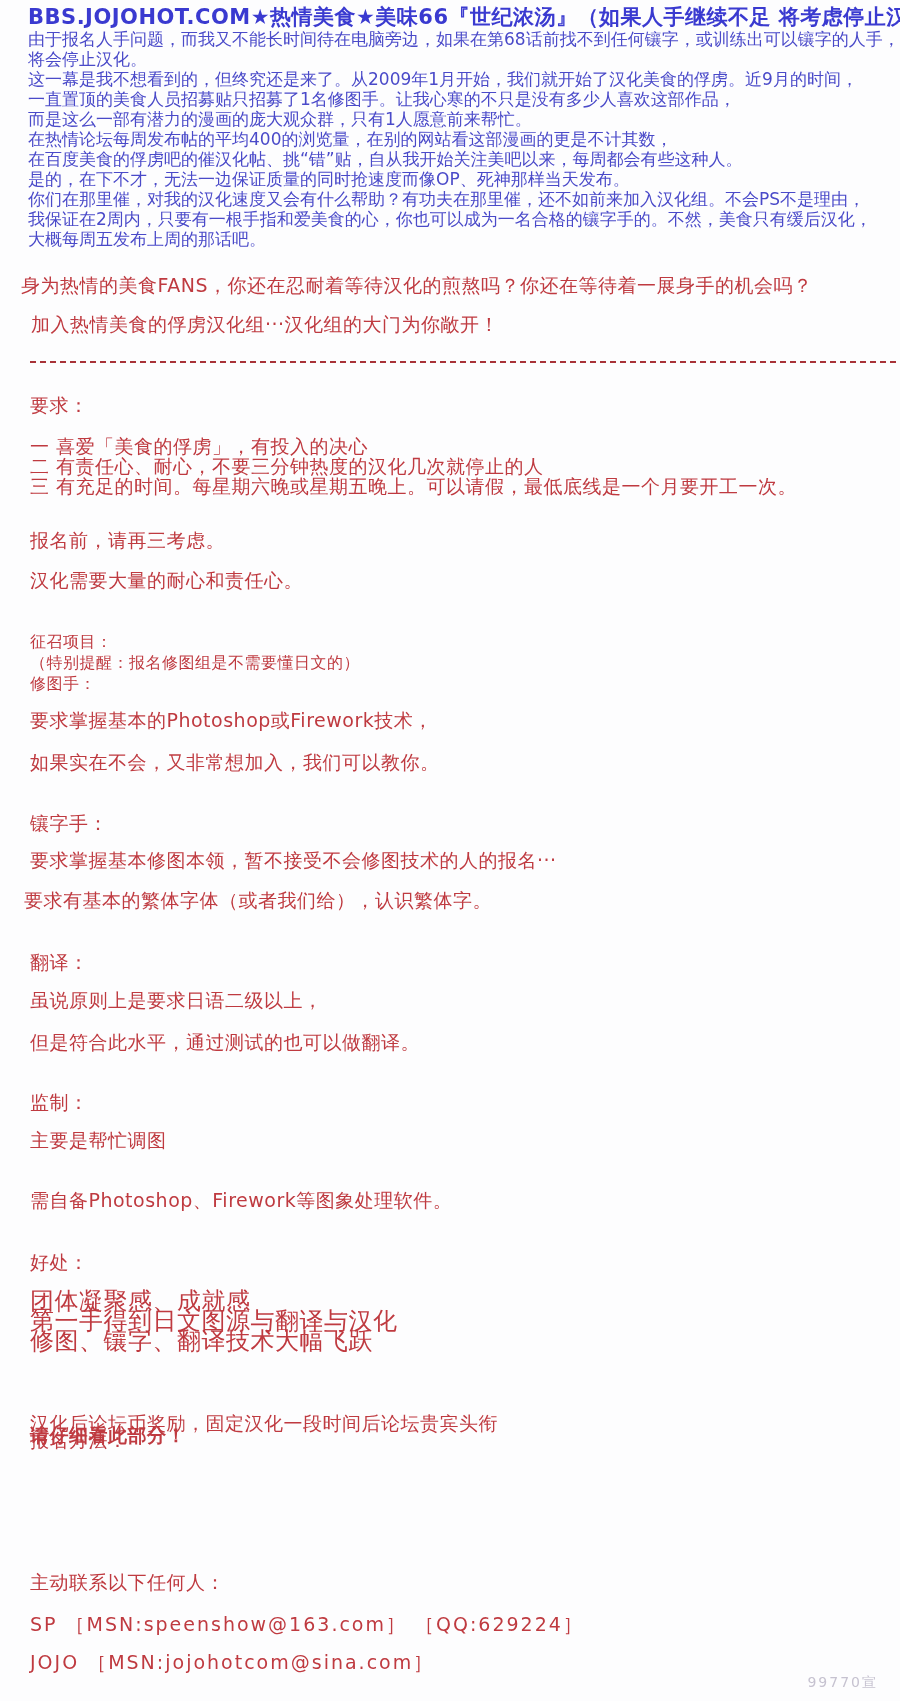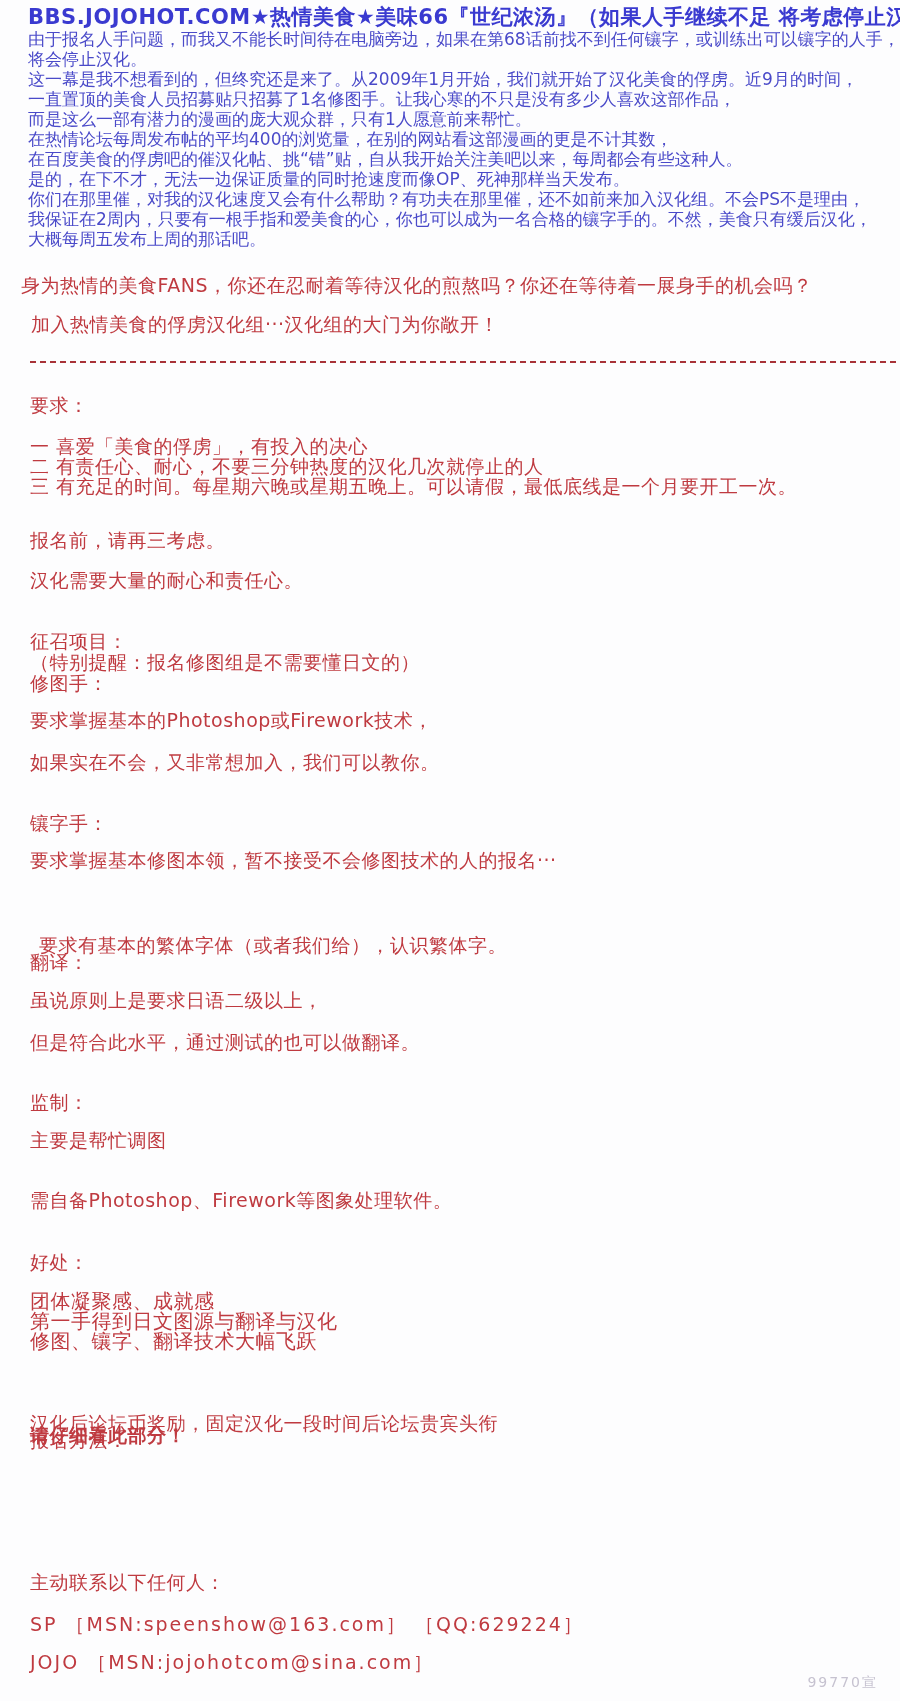--- a/index.html
+++ b/index.html
@@ -52,41 +52,41 @@
     font-size:19px;line-height:20px;
     color:var(--red,#bf3a40);
     letter-spacing:0.5px;
     white-space:nowrap;
   }
   .consider1{top:531px;left:30px;}
   .consider2{top:571px;left:30px;}
   .recruit{
     position:absolute;
     top:631px;left:30px;
-    font-size:19px;line-height:21px;
+    font-size:16px;line-height:21px;
     color:var(--red,#bf3a40);
     letter-spacing:0.5px;
     white-space:nowrap;
   }
   .retouch-req{top:711px;left:30px;}
   .retouch-note{top:753px;left:30px;}
   .typeset-heading{top:814px;left:30px;}
   .typeset-req{top:851px;left:30px;}
-  .typeset-note{top:891px;left:39px;margin-top:45px;}
+  .typeset-note{top:891px;left:24px;}
   .translate-heading{top:953px;left:30px;}
   .translate-req{top:991px;left:30px;}
   .translate-note{top:1033px;left:30px;}
   .supervise-heading{top:1093px;left:30px;}
   .supervise-desc{top:1131px;left:30px;text-align:center;}
   .software-note{top:1191px;left:30px;}
   .benefits-heading{top:1253px;left:30px;}
   .benefits-list{
     position:absolute;
     top:1291px;left:30px;
-    font-size:20px;line-height:20px;
+    font-size:24px;line-height:20px;
     color:var(--red,#bf3a40);
     letter-spacing:0.5px;
     white-space:nowrap;
   }
   .benefits-extra{top:1414px;left:30px;text-align:center;}
   .apply-heading{top:1431px;left:30px;}
   .apply-note{top:1426px;left:30px;font-weight:bold;}
   .contact-heading{top:1573px;left:30px;}
   .contact-sp{top:1615px;left:30px;letter-spacing:2px;}
   .contact-jojo{top:1653px;left:30px;letter-spacing:2px;}

